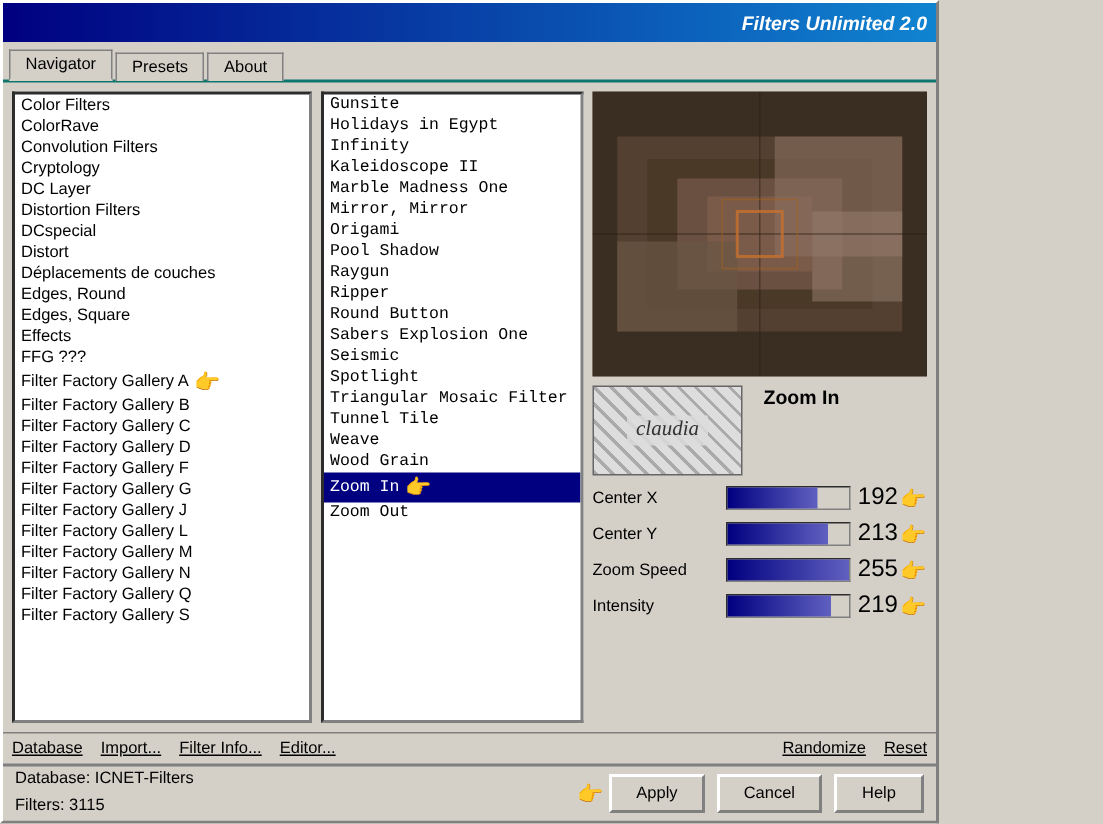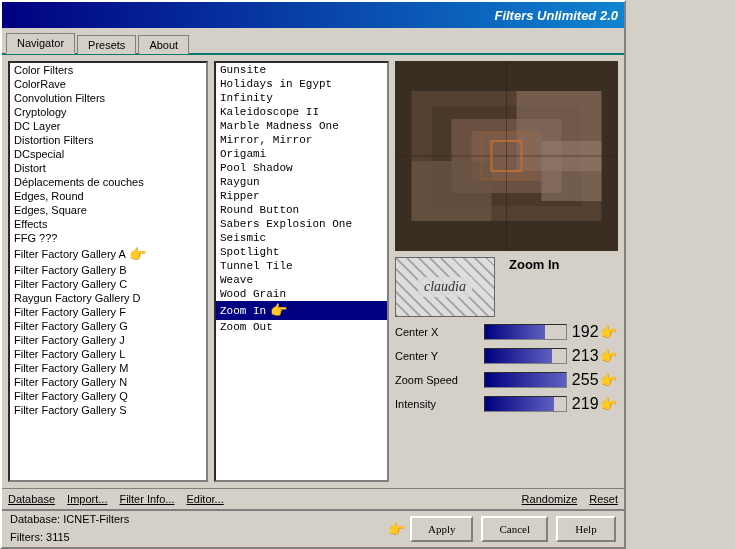--- a/index.html
+++ b/index.html
@@ -274,21 +274,21 @@
       gap: 8px;
     }
 
     .win-button {
       font-size: 11px;
       padding: 3px 16px;
       background: #d4d0c8;
       border: 2px solid;
       border-color: #ffffff #808080 #808080 #ffffff;
       cursor: pointer;
-      font-family: Liberation Serif, serif;
+      font-family: Liberation Sans, sans-serif;
       height: 26px;
       min-width: 60px;
     }
 
     .apply-button {
       background: #d4d0c8;
       position: relative;
     }
 
     
@@ -372,21 +372,21 @@
           <span>Filter Factory Gallery A</span>
           <span class="arrow-icon">👉</span>
         </div>
         <div class="list-item">
             <span>Filter Factory Gallery B</span>
           </div>
         <div class="list-item">
             <span>Filter Factory Gallery C</span>
           </div>
         <div class="list-item">
-            <span>Raygun Factory Gallery D</span>
+            <span>Filter Factory Gallery D</span>
           </div>
         <div class="list-item">
             <span>Filter Factory Gallery F</span>
           </div>
         <div class="list-item">
             <span>Filter Factory Gallery G</span>
           </div>
         <div class="list-item">
             <span>Filter Factory Gallery J</span>
           </div>
@@ -444,20 +444,23 @@
             <span>Round Button</span>
           </div>
         <div class="list-item">
             <span>Sabers Explosion One</span>
           </div>
         <div class="list-item">
             <span>Seismic</span>
           </div>
         <div class="list-item">
             <span>Spotlight</span>
+          </div>
+        <div class="list-item">
+            <span>Triangular Mosaic Filter</span>
           </div>
         <div class="list-item">
             <span>Tunnel Tile</span>
           </div>
         <div class="list-item">
             <span>Weave</span>
           </div>
         <div class="list-item">
             <span>Wood Grain</span>
           </div>

